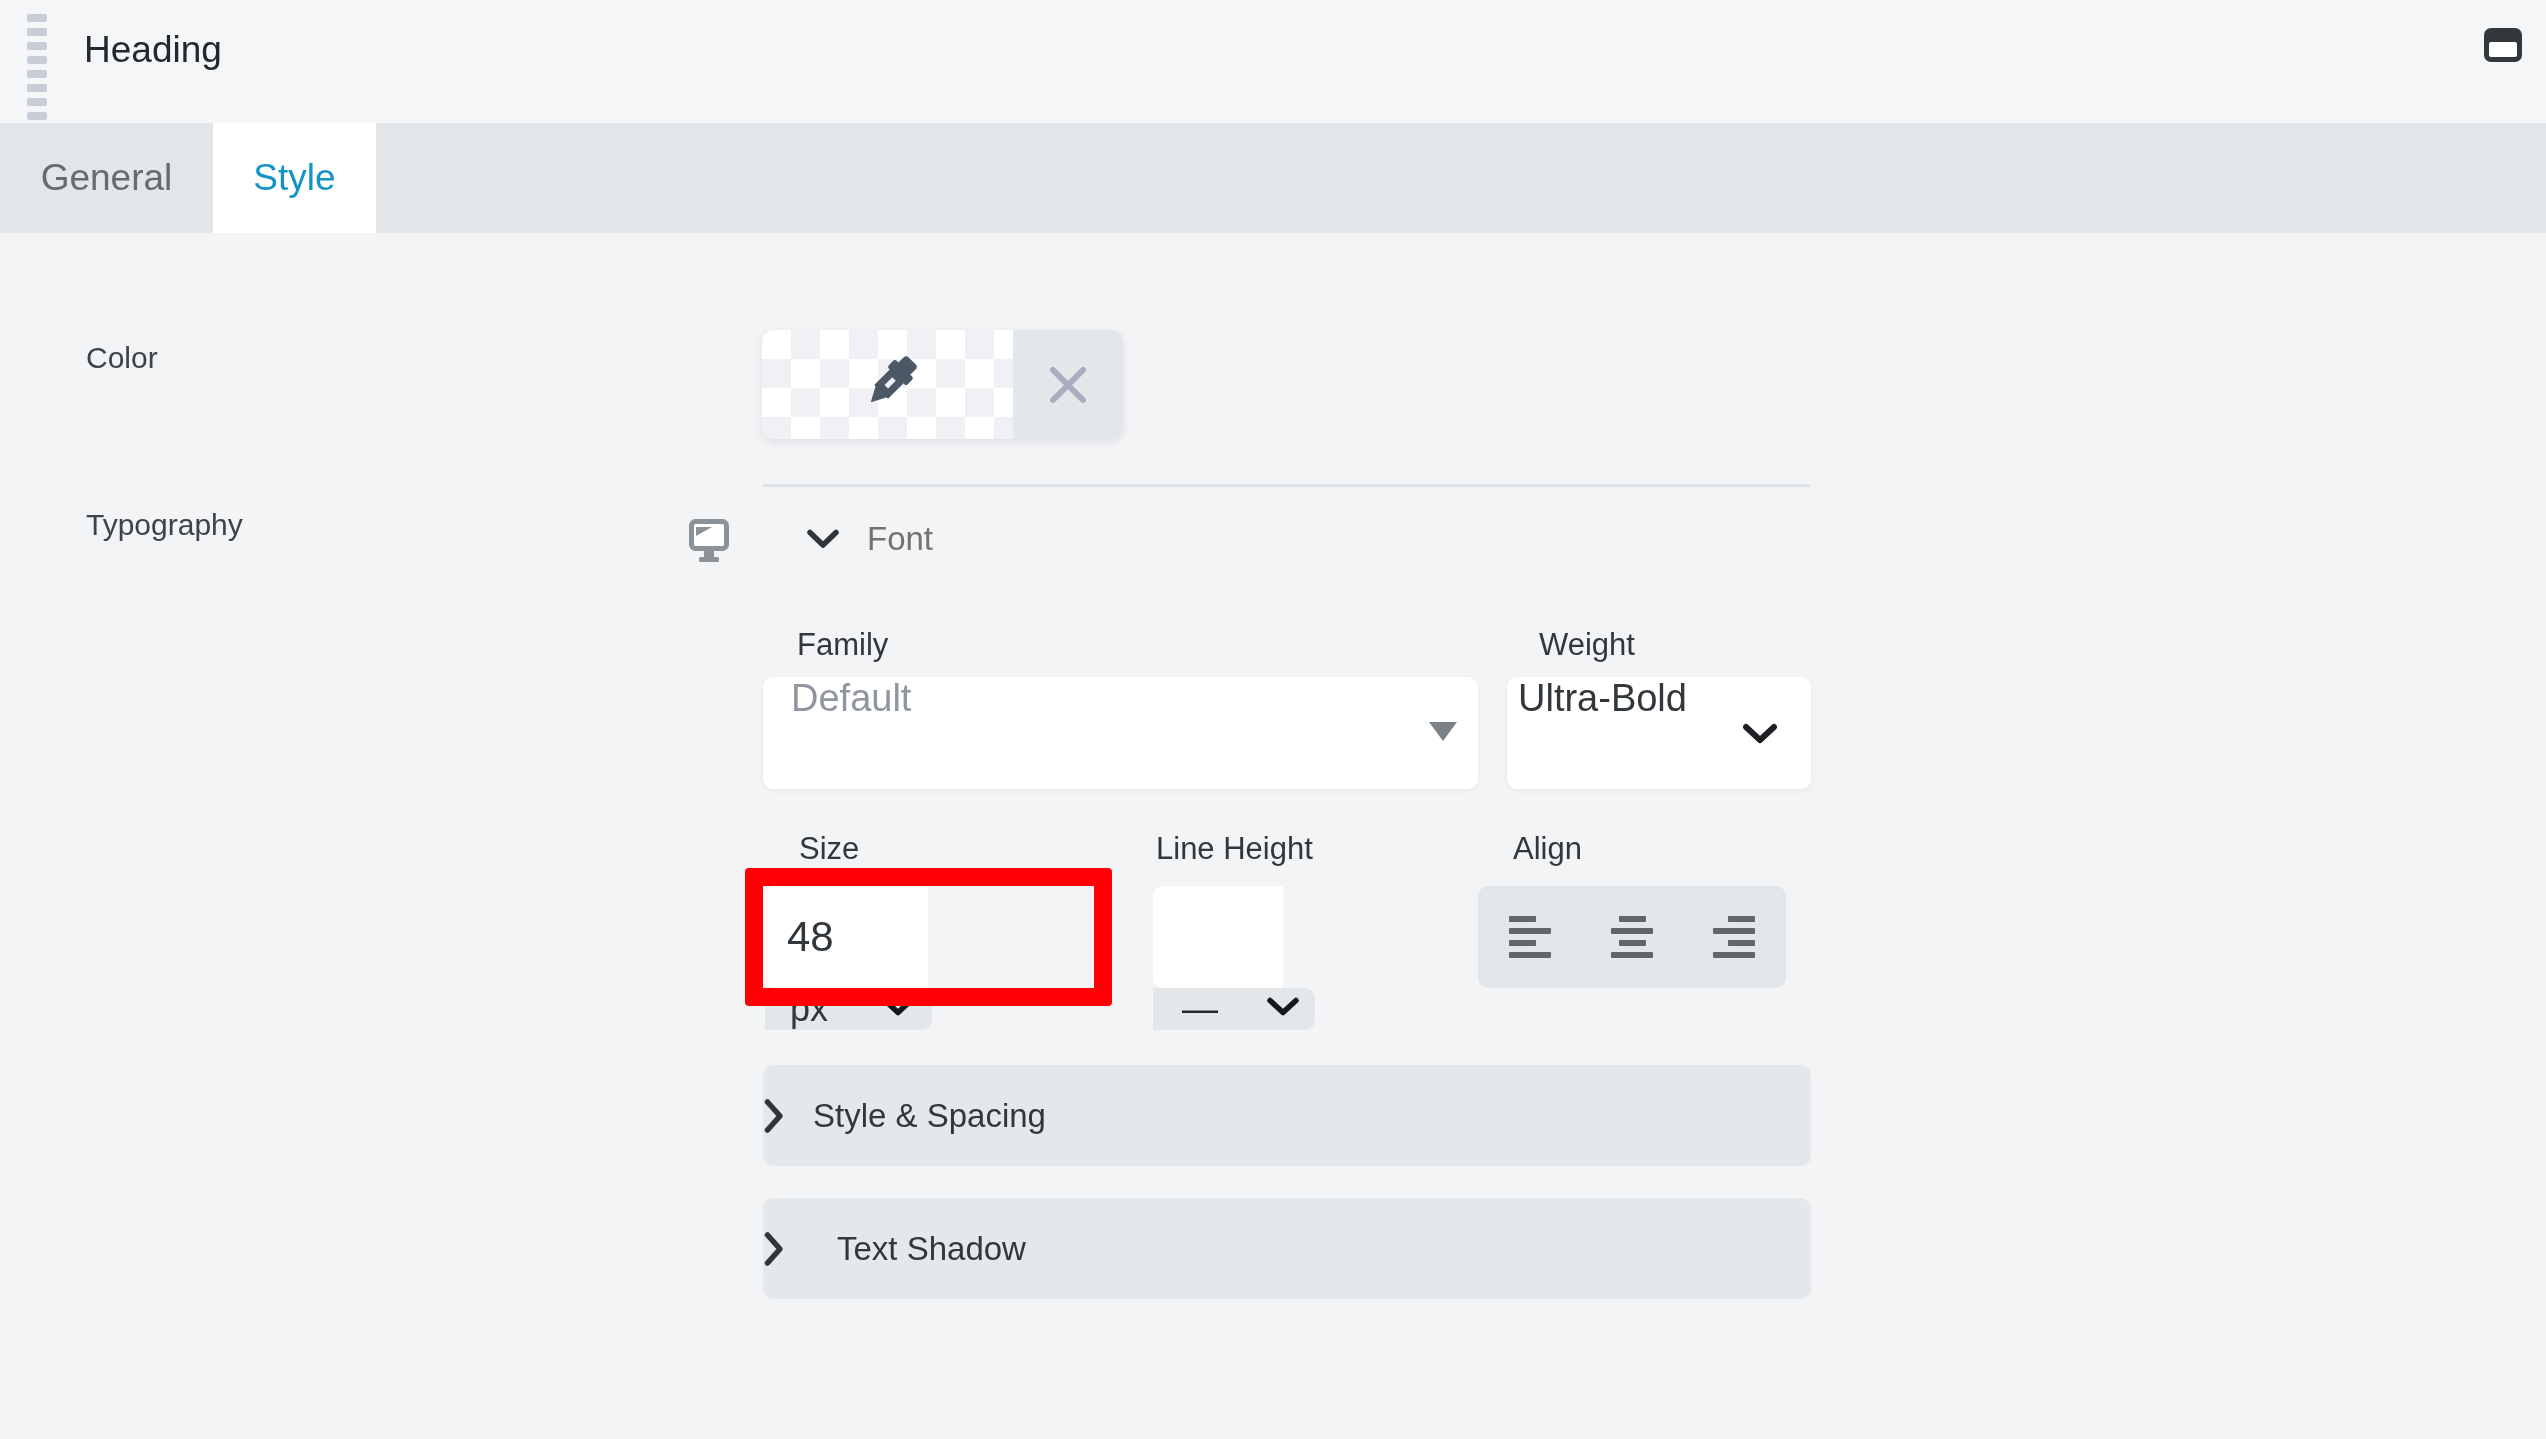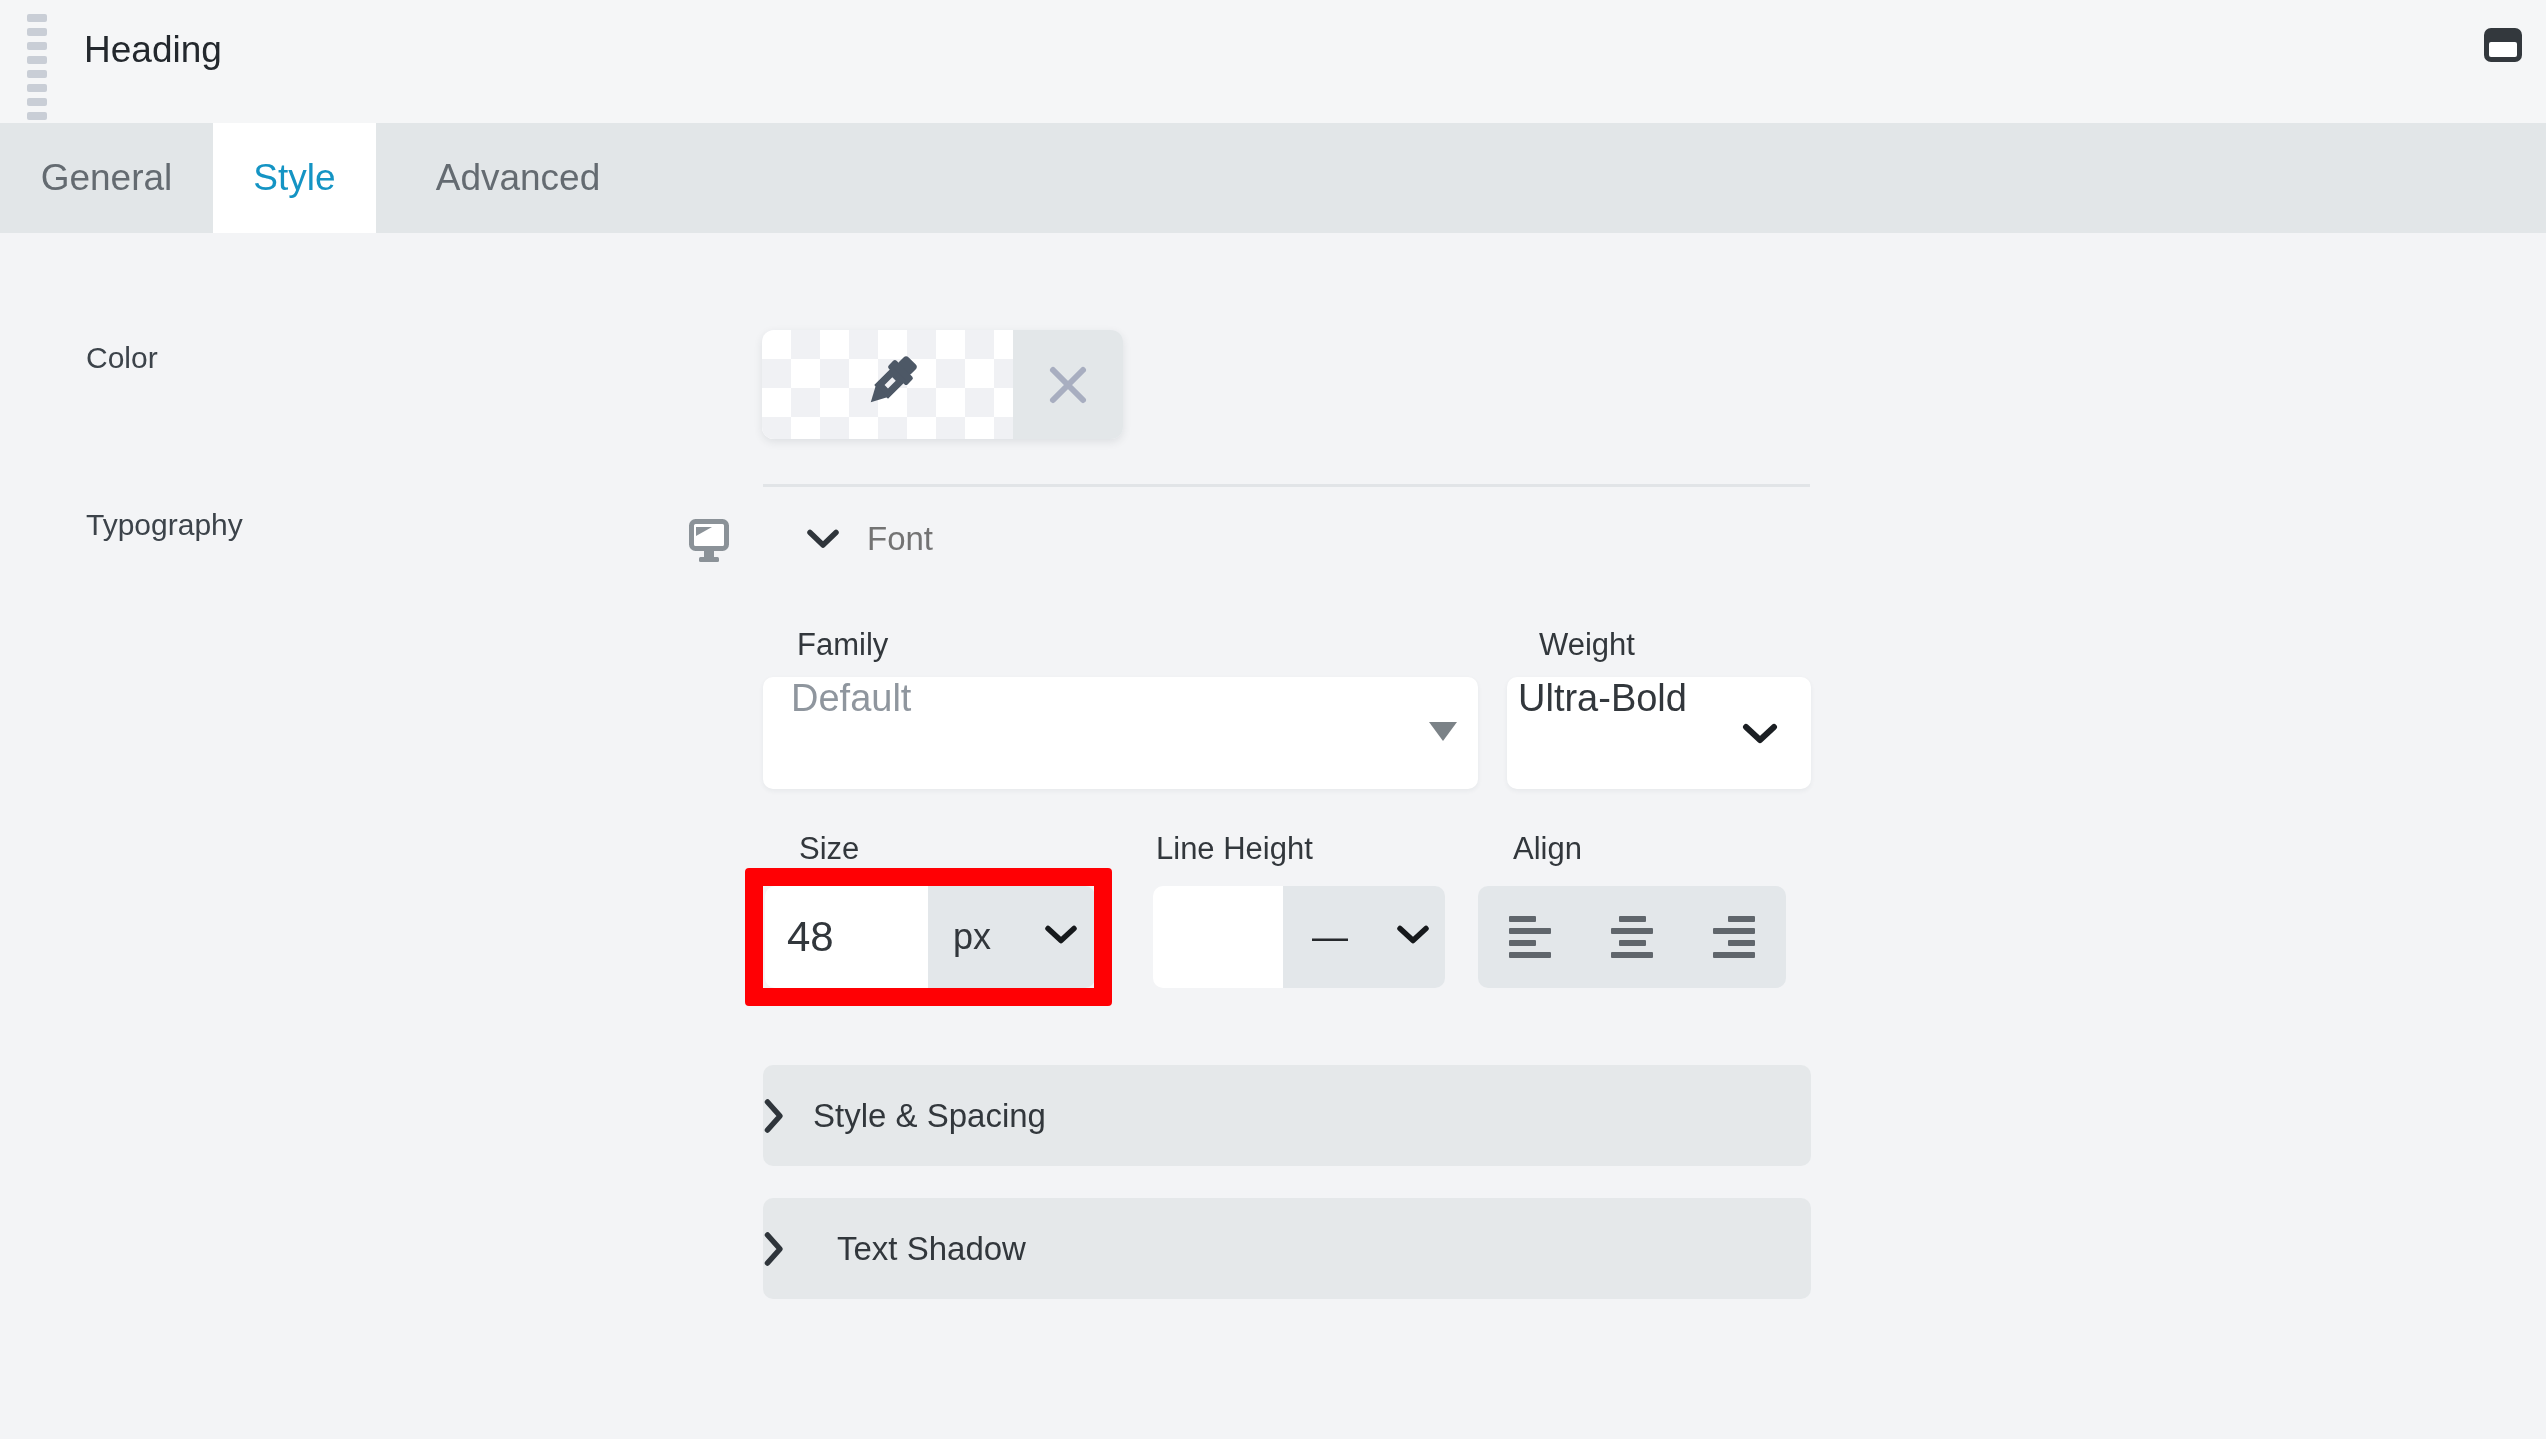--- a/index.html
+++ b/index.html
@@ -53,21 +53,21 @@
   .family-box .value{font-size:38px;color:#8f969e;}
   .tri-down{position:absolute;right:21px;top:45px;width:0;height:0;
             border-left:14px solid transparent;border-right:14px solid transparent;
             border-top:19px solid #7b8287;}
   .weight-box{left:1507px;top:677px;width:304px;padding-left:11px;}
   .weight-box .value{font-size:38px;color:#32373c;white-space:nowrap;overflow:hidden;
                      max-width:202px;display:block;}
   .weight-box .chev{position:absolute;right:33px;top:46px;}
 
   
-  .unit-field{position:absolute;height:102px;display:flex;}
+  .unit-field{position:absolute;height:102px;display:flex;flex-direction:column;}
   .uf-white{background:#ffffff;border-radius:10px 0 0 10px;height:102px;box-sizing:border-box;}
   .uf-unit{background:#e3e7ea;border-radius:0 10px 10px 0;height:102px;display:flex;
            align-items:center;cursor:pointer;box-sizing:border-box;}
   .size-field{left:765px;top:886px;}
   .size-field .uf-white{width:163px;}
   .size-field input{width:163px;height:102px;border:none;outline:none;background:transparent;
            font-family:inherit;font-size:42px;color:#32373c;padding:0 0 0 22px;box-sizing:border-box;}
   .size-field .uf-unit{width:167px;}
   .size-field .unit-txt{font-size:36px;color:#32373c;margin-left:25px;}
   .size-field .chev{margin-left:auto;margin-right:18px;}
@@ -122,21 +122,20 @@
       <svg width="40" height="36" viewBox="0 0 40 36">
         <rect x="1" y="1" width="38" height="34" rx="7" fill="#33383d"></rect>
         <rect x="6" y="15" width="28" height="15" rx="2" fill="#ffffff"></rect>
       </svg>
     </div>
   </div>
 
   <div class="tabbar">
     <div class="tab t-general">General</div>
     <div class="tab t-style">Style</div>
-    <div class="tab t-advanced">Advanced</div>
   </div>
 
   <div class="row-label" style="left:86px;top:341px;">Color</div>
   <div class="swatch">
     <div class="swatch-checker">
       <svg width="78" height="78" viewBox="0 0 64 64">
         <g transform="rotate(45 32 32)" fill="#4d5866">
           <rect x="25" y="4" width="14" height="11" rx="3"></rect>
           <rect x="21" y="13" width="22" height="9" rx="2"></rect>
           <rect x="27" y="22" width="10" height="15" fill="none" stroke="#4d5866" stroke-width="6"></rect>

